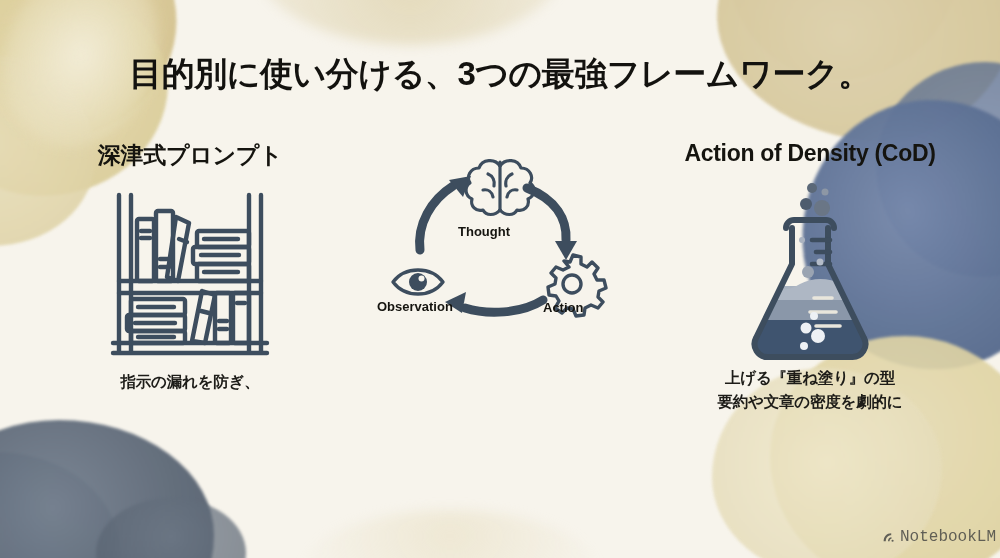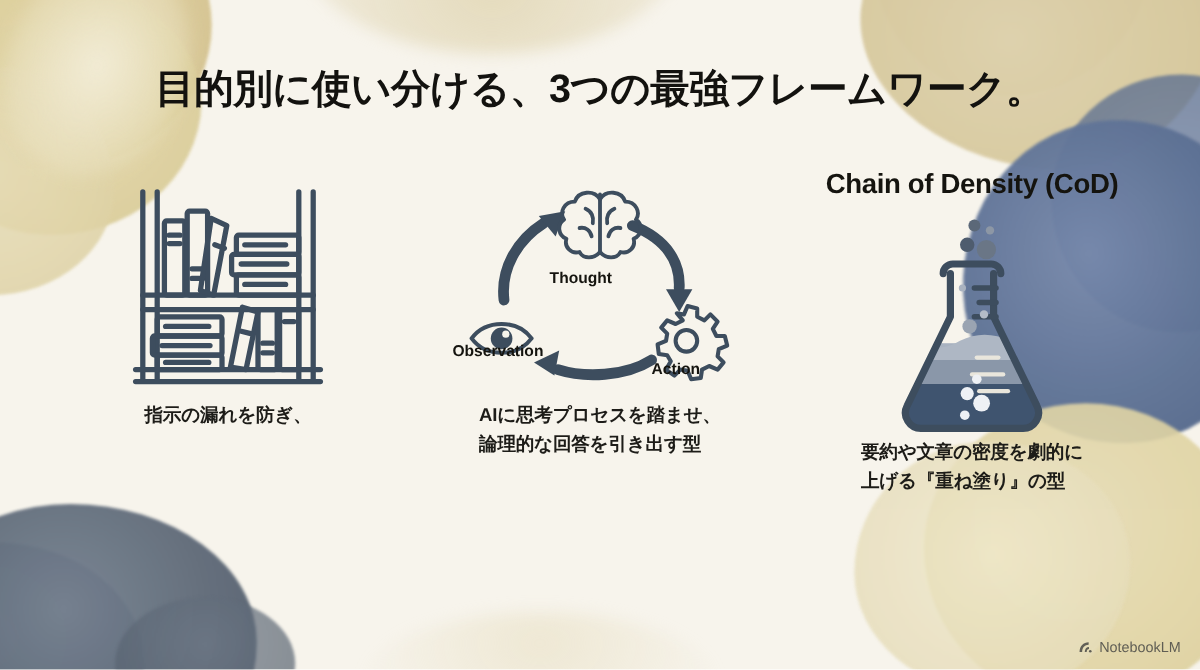--- a/index.html
+++ b/index.html
@@ -202,49 +202,50 @@
     display: flex;
     align-items: center;
     justify-content: center;
     text-align: right;
   }
   .col-caption {
     font-size: 15.5px;
     font-weight: bold;
     line-height: 1.55;
     color: #1d1c18;
-    text-align: left;
+    text-align: center;
     letter-spacing: -0.2px;
   }
   .col-caption .line { display: block; white-space: nowrap; }
 
   
   .react-wrap { position: relative; width: 250px; height: 180px; }
   .react-label {
     position: absolute;
     font-size: 13px;
     font-weight: bold;
     color: #15140f;
     white-space: nowrap;
   }
   .lbl-thought { left: 83px; top: 76px; }
   .lbl-action  { left: 168px; top: 152px; }
-  .lbl-observation { left: 2px; top: 137px; }
+  .lbl-observation { left: 2px; top: 151px; }
 
   
   .watermark {
     position: absolute;
-    right: 16px;
+    right: 4px;
     bottom: 12px;
     display: flex;
     align-items: center;
     gap: 5px;
-    font-size: 12px;
+    font-size: 16px;
     color: #4a4a46;
     opacity: .85;
+    font-family: Liberation Mono, monospace;
   }
   .watermark svg { display: block; }
 </style>
 </head>
 <body>
 
 <div id="slide">
 
   <div class="bg-layer">
     <div class="blob blob-tc soft"></div>
@@ -264,20 +265,21 @@
     <div class="blob blob-bc soft"></div>
   </div>
 
   <div class="content">
 
     <div class="slide-title">目的別に使い分ける、3つの最強フレームワーク。</div>
 
     <div class="columns">
 
       <div class="col">
+        <div class="col-title">深津式プロンプト</div>
 
         <div class="col-icon">
           <svg width="186" height="180" viewBox="0 0 186 180">
             <g fill="none" stroke="#3d4d5e" stroke-width="4.4" stroke-linecap="round" stroke-linejoin="round">
 
               <path d="M22 12 L22 168"></path>
               <path d="M34 12 L34 168"></path>
               <path d="M152 12 L152 168"></path>
               <path d="M164 12 L164 168"></path>
 
@@ -371,28 +373,24 @@
                 <circle cx="46.5" cy="130.5" r="3" fill="#f7f4ec" stroke="none"></circle>
               </g>
             </svg>
 
             <span class="react-label lbl-thought">Thought</span>
             <span class="react-label lbl-action">Action</span>
             <span class="react-label lbl-observation">Observation</span>
           </div>
         </div>
 
-        <div class="col-caption">
-          <span class="line">AIに思考プロセスを踏ませ、</span>
-          <span class="line">論理的な回答を引き出す型</span>
-        </div>
       </div>
 
       <div class="col">
-        <div class="col-title">Chain of Density (CoD)</div>
+        <div class="col-title">Action of Density (CoD)</div>
 
         <div class="col-icon">
           <svg width="160" height="186" viewBox="0 0 160 186">
             <defs>
               <clipPath id="flaskClip">
                 <path d="M62 52 L62 88 L26 162 a13 13 0 0 0 12 19 L122 181
                          a13 13 0 0 0 12 -19 L98 88 L98 52 Z"></path>
               </clipPath>
             </defs>
 
@@ -433,22 +431,22 @@
               <circle cx="82" cy="12" r="5" fill="#5b6878"></circle>
               <circle cx="95" cy="16" r="3.5" fill="#8d97a5"></circle>
               <circle cx="72" cy="64" r="3" fill="#aab3c0"></circle>
               <circle cx="78" cy="96" r="6" fill="#9aa4b2"></circle>
               <circle cx="90" cy="86" r="3.5" fill="#b4bcc8"></circle>
             </g>
           </svg>
         </div>
 
         <div class="col-caption">
+          <span class="line">上げる『重ね塗り』の型</span>
           <span class="line">要約や文章の密度を劇的に</span>
-          <span class="line">上げる『重ね塗り』の型</span>
         </div>
       </div>
 
     </div>
 
     <div class="watermark">
       <svg width="13" height="13" viewBox="0 0 24 24">
         <path d="M3 19 C3 10 9 4 17 4 L17 8 C11 8 7 12.5 7 19 Z" fill="#4a4a46"></path>
         <path d="M11 19 C11 14.5 13.8 11.5 17.5 11.5 L17.5 14.5 C15.3 14.5 14 16.4 14 19 Z" fill="#4a4a46"></path>
         <circle cx="19.5" cy="18" r="2" fill="#4a4a46"></circle>

